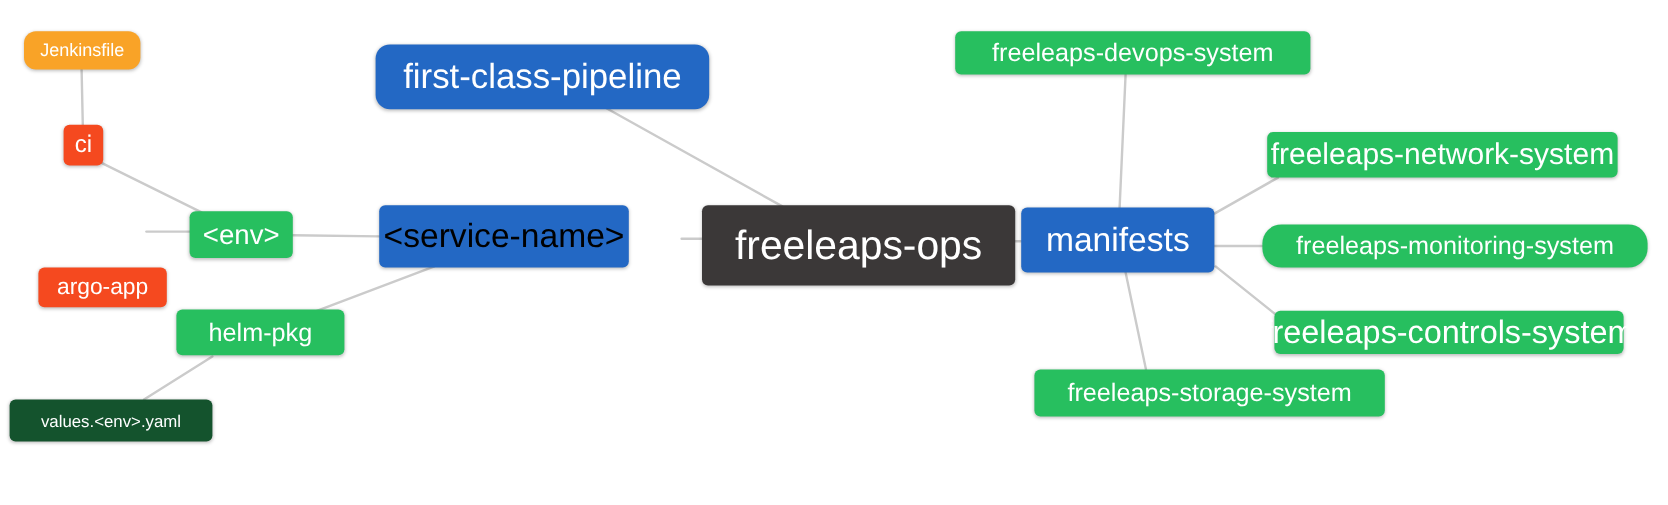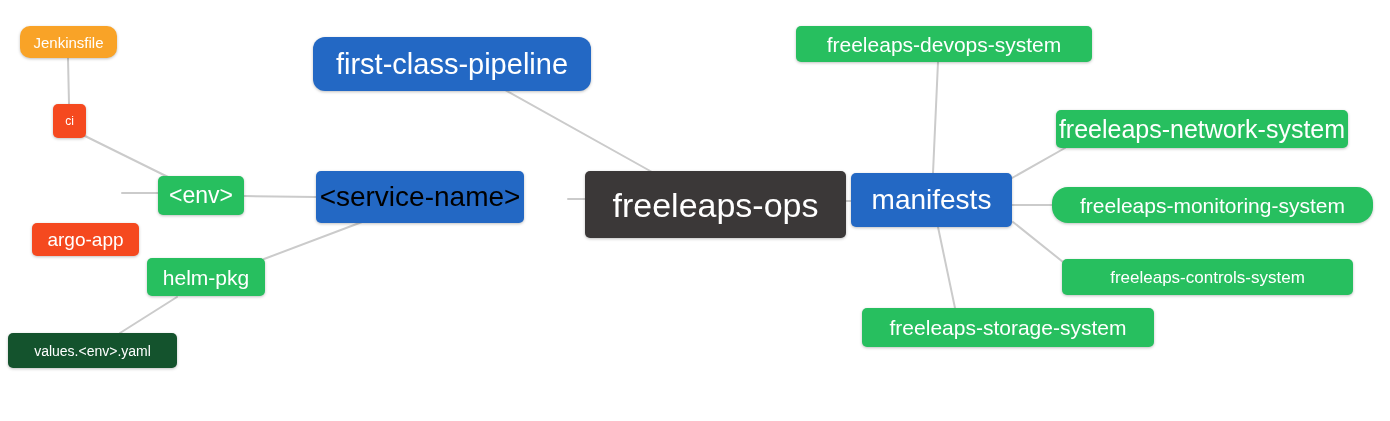--- a/index.html
+++ b/index.html
@@ -53,28 +53,28 @@
       <line x1="568" y1="199" x2="585" y2="199" stroke="#CBCBCB" stroke-width="2" stroke-linecap="round"></line>
       <line x1="846" y1="201" x2="851" y2="201" stroke="#CBCBCB" stroke-width="2" stroke-linecap="round"></line>
       <line x1="933" y1="173" x2="938" y2="62" stroke="#CBCBCB" stroke-width="2" stroke-linecap="round"></line>
       <line x1="1012" y1="178" x2="1065" y2="148" stroke="#CBCBCB" stroke-width="2" stroke-linecap="round"></line>
       <line x1="1012" y1="205" x2="1052" y2="205" stroke="#CBCBCB" stroke-width="2" stroke-linecap="round"></line>
       <line x1="1013" y1="222" x2="1063" y2="262" stroke="#CBCBCB" stroke-width="2" stroke-linecap="round"></line>
       <line x1="938" y1="227" x2="955" y2="308" stroke="#CBCBCB" stroke-width="2" stroke-linecap="round"></line>
     </svg>
   <div>
       <div class="node" style="left: 20px; top: 26px; width: 97px; height: 32px; font-size: 15px; background: rgb(249, 163, 39); color: rgb(255, 255, 255); border-radius: 10px;">Jenkinsfile</div>
-      <div class="node" style="left: 53px; top: 104px; width: 33px; height: 34px; font-size: 12px; background: rgb(245, 73, 31); color: rgb(255, 255, 255);">ci</div>
+      <div class="node" style="left: 53px; top: 104px; width: 33px; height: 34px; font-size: 20px; background: rgb(245, 73, 31); color: rgb(255, 255, 255);">ci</div>
       <div class="node" style="left: 32px; top: 177px; width: 107px; height: 33px; font-size: 19px; background: rgb(245, 73, 31); color: rgb(255, 255, 255); margin-top: 46px;">argo-app</div>
       <div class="node" style="left: 158px; top: 176px; width: 86px; height: 39px; font-size: 23px; background: rgb(39, 191, 95); color: rgb(255, 255, 255);">&lt;env&gt;</div>
-      <div class="node" style="left: 147px; top: 258px; width: 118px; height: 38px; font-size: 21px; background: rgb(39, 191, 95); color: rgb(255, 255, 255);">helm-pkg</div>
+      <div class="node" style="left: 147px; top: 258px; width: 140px; height: 38px; font-size: 21px; background: rgb(39, 191, 95); color: rgb(255, 255, 255);">helm-pkg</div>
       <div class="node" style="left: 8px; top: 333px; width: 169px; height: 35px; font-size: 14px; background: #14532d; color: rgb(255, 255, 255);">values.&lt;env&gt;.yaml</div>
       <div class="node" style="left: 313px; top: 37px; width: 278px; height: 54px; font-size: 29px; background: rgb(35, 104, 196); color: rgb(255, 255, 255); border-radius: 12px;">first-class-pipeline</div>
       <div class="node" style="left: 316px; top: 171px; width: 208px; height: 52px; font-size: 28px; background: rgb(35, 104, 196); color: #000000;">&lt;service-name&gt;</div>
       <div class="node" style="left: 585px; top: 171px; width: 261px; height: 67px; font-size: 34px; background: rgb(59, 56, 56); color: rgb(255, 255, 255);">freeleaps-ops</div>
       <div class="node" style="left: 851px; top: 173px; width: 161px; height: 54px; font-size: 28px; background: rgb(35, 104, 196); color: rgb(255, 255, 255);">manifests</div>
       <div class="node" style="left: 796px; top: 26px; width: 296px; height: 36px; font-size: 21px; background: rgb(39, 191, 95); color: rgb(255, 255, 255);">freeleaps-devops-system</div>
       <div class="node" style="left: 1056px; top: 110px; width: 292px; height: 38px; font-size: 25px; background: rgb(39, 191, 95); color: rgb(255, 255, 255);">freeleaps-network-system</div>
       <div class="node" style="left: 1052px; top: 187px; width: 321px; height: 36px; font-size: 21px; background: rgb(39, 191, 95); color: rgb(255, 255, 255); border-radius: 16px;">freeleaps-monitoring-system</div>
-      <div class="node" style="left: 1062px; top: 259px; width: 291px; height: 36px; font-size: 17px; background: rgb(39, 191, 95); color: rgb(255, 255, 255);">freeleaps-controls-system</div>
+      <div class="node" style="left: 1062px; top: 259px; width: 291px; height: 36px; font-size: 27px; background: rgb(39, 191, 95); color: rgb(255, 255, 255);">freeleaps-controls-system</div>
       <div class="node" style="left: 815px; top: 308px; width: 292px; height: 39px; font-size: 21px; background: rgb(39, 191, 95); color: rgb(255, 255, 255); margin-left: 47px;">freeleaps-storage-system</div>
     </div>
 </div>
 
 </body></html>

